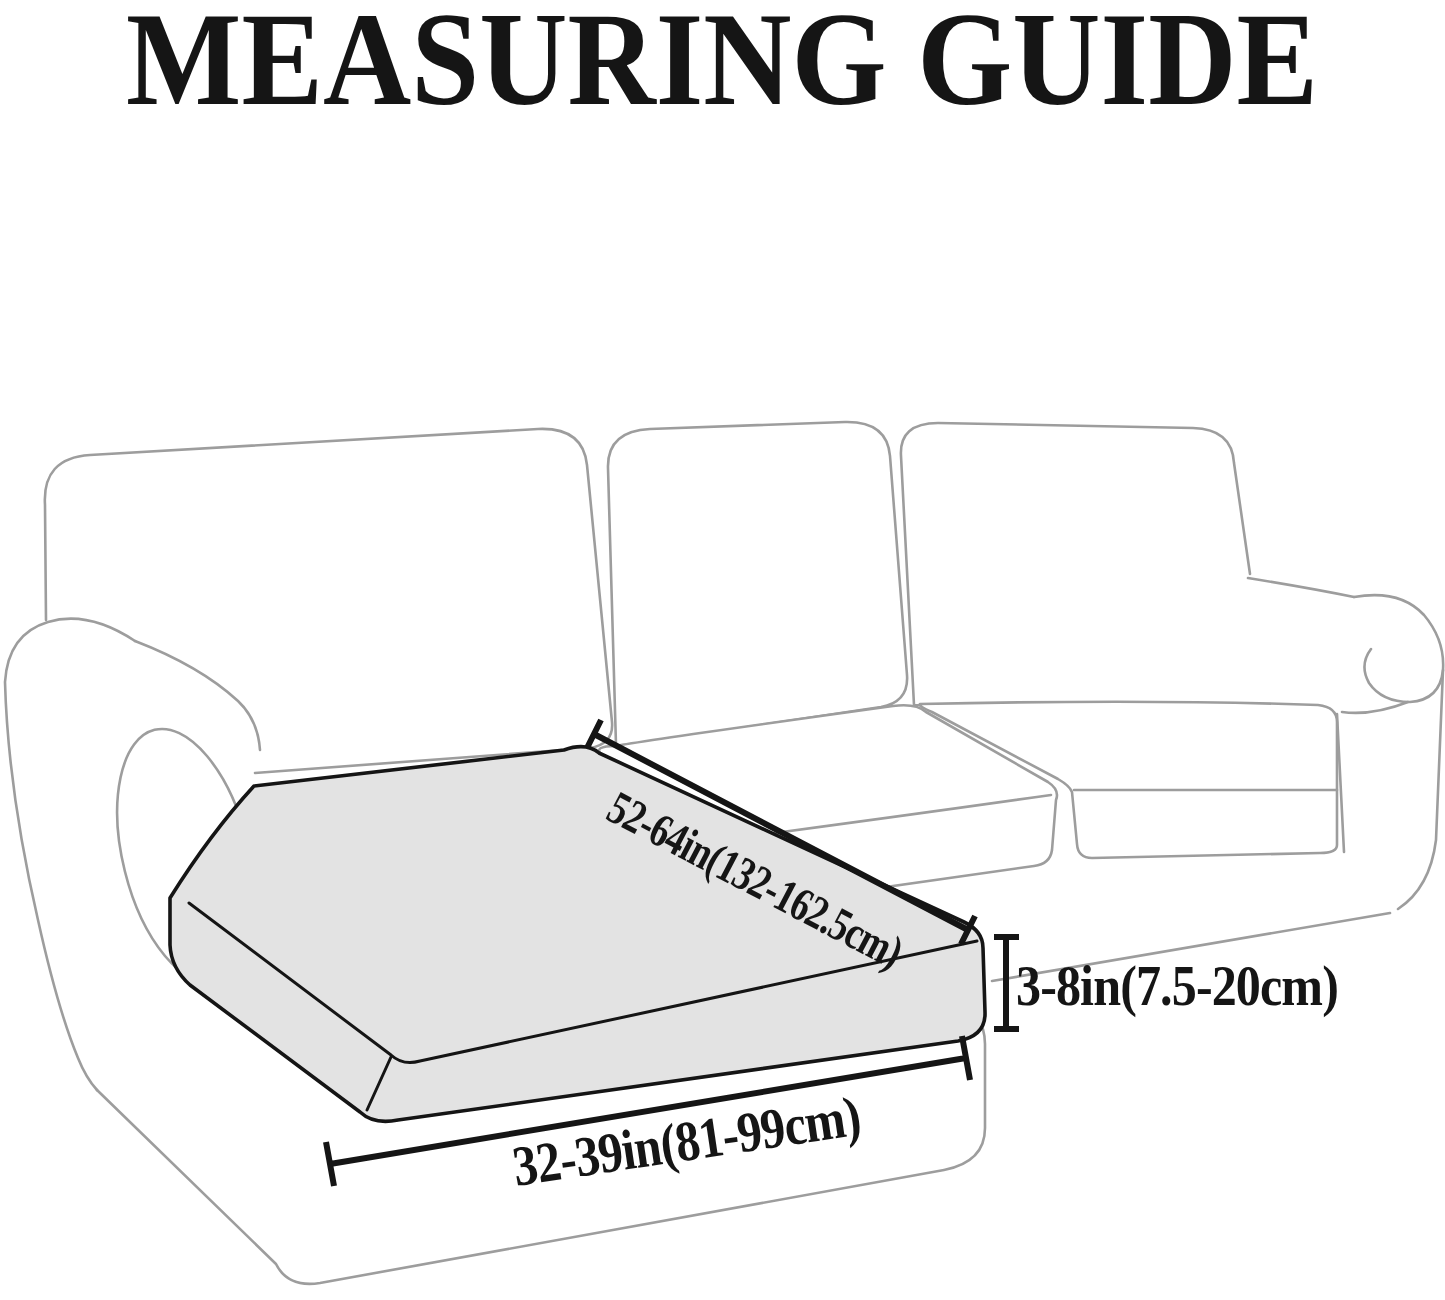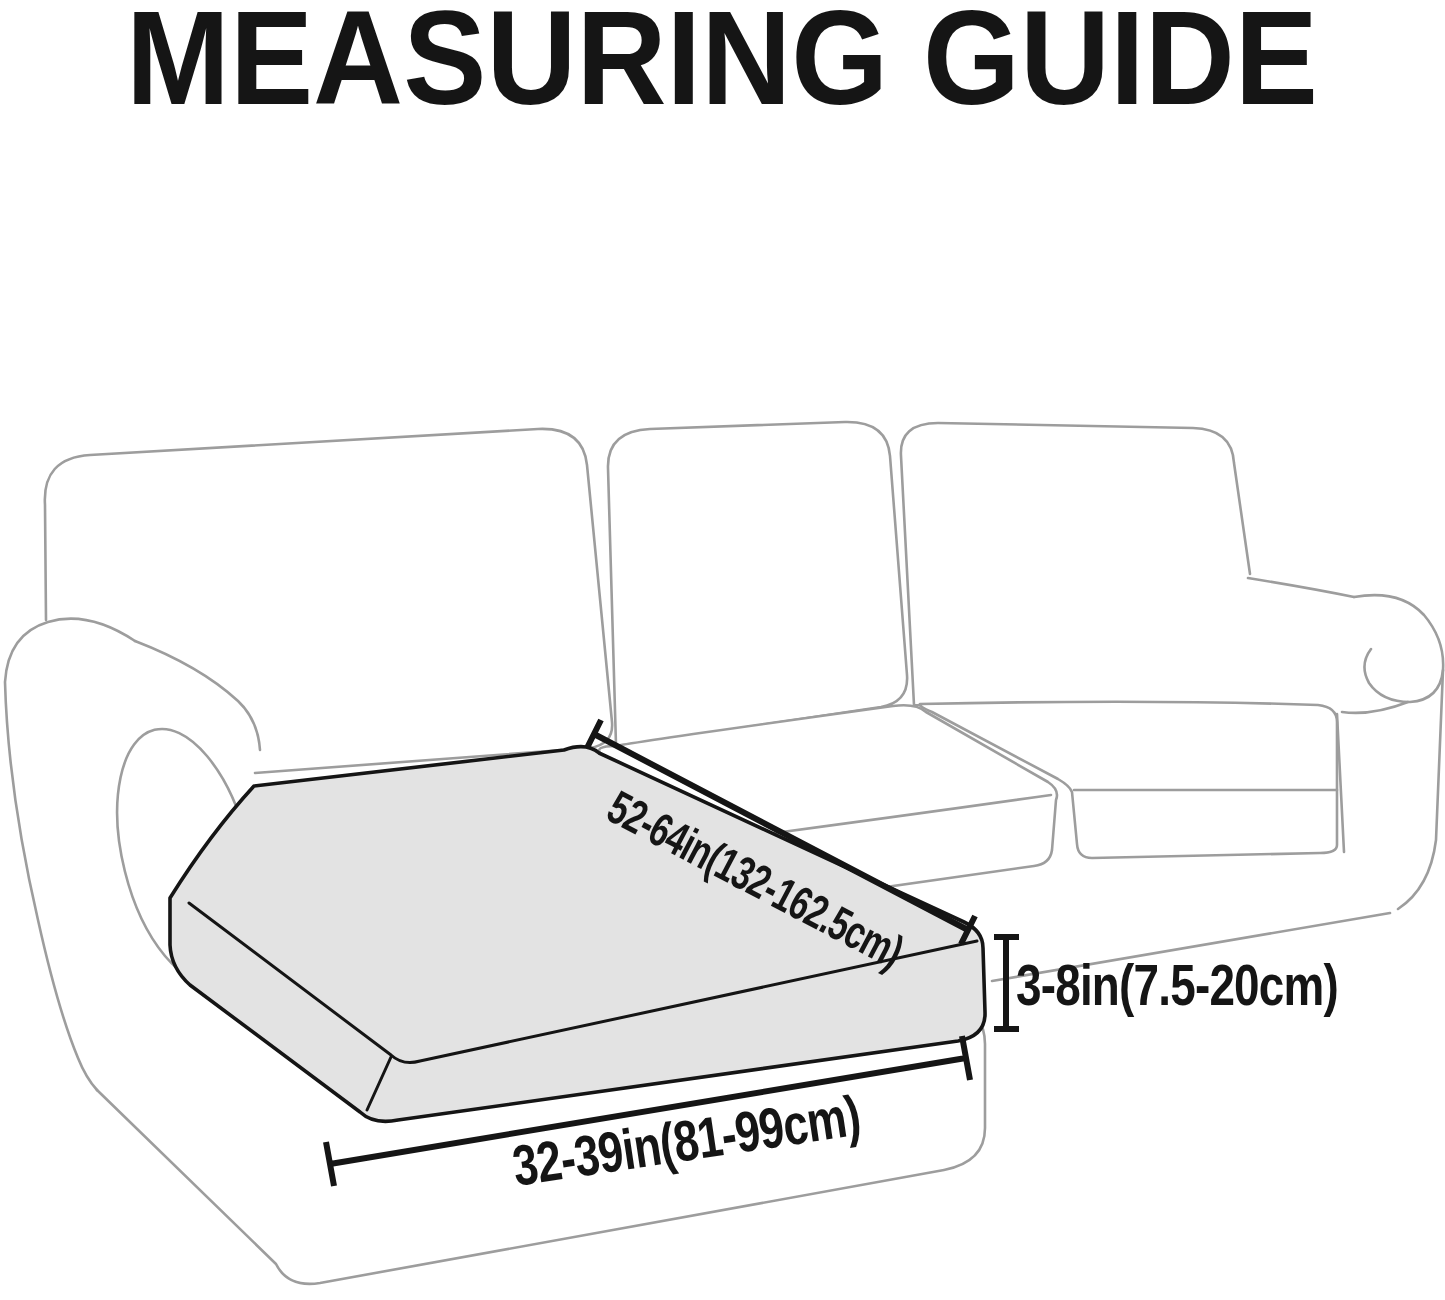--- a/index.html
+++ b/index.html
@@ -7,21 +7,21 @@
     --ink:#151515;
     --sofa:#9d9d9d;
     --hl:#e3e3e3;
   }
   html,body{margin:0;padding:0;background:var(--bg);}
   .stage{
     position:relative;
     width:1445px;height:1300px;
     background:var(--bg);
     overflow:hidden;
-    font-family:Liberation Sans, sans-serif;
+    font-family:Liberation Serif, serif;
   }
   svg{position:absolute;left:0;top:0;}
   .sofa-line{stroke:var(--sofa);stroke-width:2.6;fill:none;stroke-linecap:round;stroke-linejoin:round;}
   .sofa-fill{fill:#ffffff;stroke:none;}
   .sofa-fill-stroked{fill:#ffffff;stroke:var(--sofa);stroke-width:2.6;stroke-linecap:round;stroke-linejoin:round;}
   .hl-fill{fill:var(--hl);stroke:var(--ink);stroke-width:3.6;stroke-linejoin:round;stroke-linecap:round;}
   .hl-crease{fill:none;stroke:var(--ink);stroke-width:3;stroke-linejoin:round;stroke-linecap:round;}
   .measure{stroke:var(--ink);stroke-width:6;fill:none;stroke-linecap:butt;}
   .measure-text{
     fill:var(--ink);

